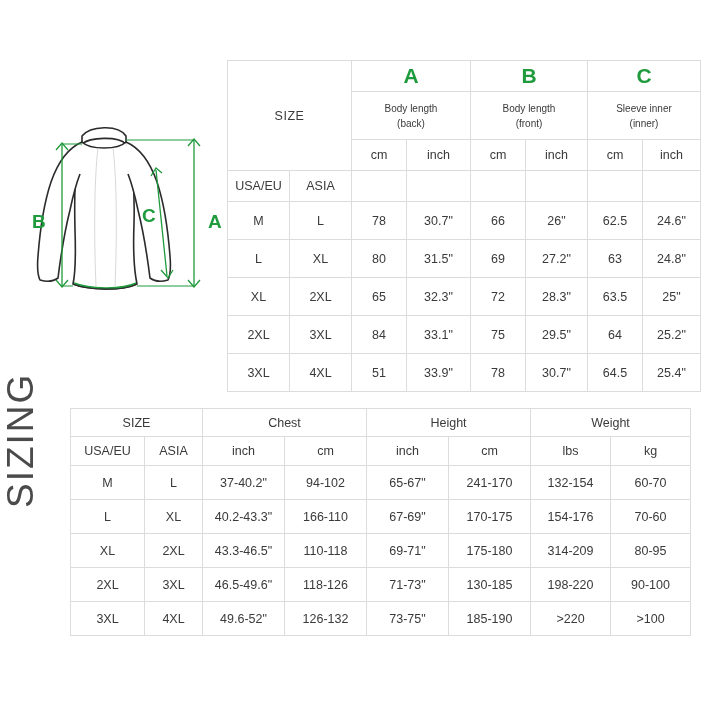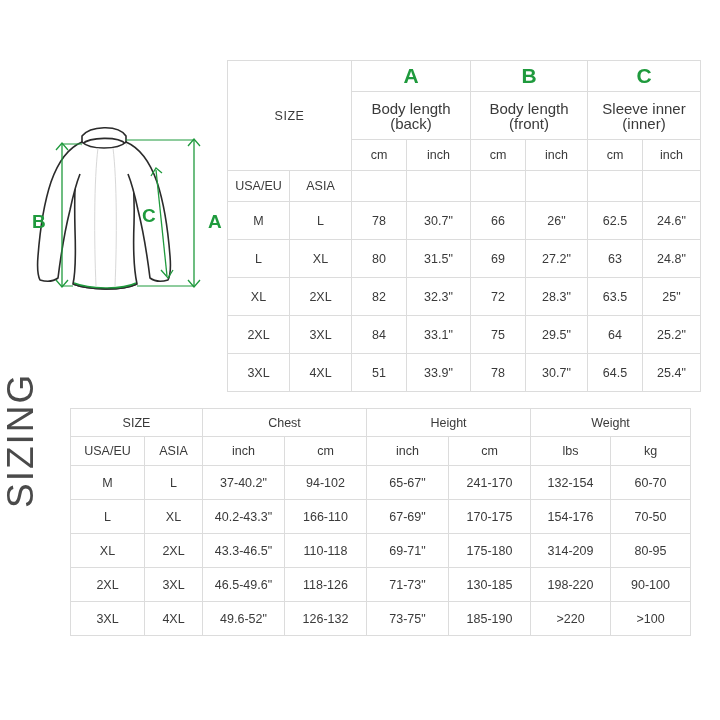--- a/index.html
+++ b/index.html
@@ -43,21 +43,21 @@
     height: 36px;
   }
   #table-top .hdr-letter {
     color: #1f9a3d;
     font-size: 21px;
     font-weight: bold;
     height: 30px;
     line-height: 30px;
   }
   #table-top .hdr-desc {
-    font-size: 15px;
+    font-size: 10px;
     line-height: 15px;
     height: 48px;
     color: #3a3a3a;
   }
   #table-top .size-cell {
     font-size: 12.5px;
     letter-spacing: 0.5px;
   }
   #table-top .sub {
     font-size: 12.5px;
@@ -240,21 +240,21 @@
       <td class="row-cell">80</td>
       <td class="row-cell">31.5"</td>
       <td class="row-cell">69</td>
       <td class="row-cell">27.2"</td>
       <td class="row-cell">63</td>
       <td class="row-cell">24.8"</td>
     </tr>
     <tr>
       <td class="row-cell">XL</td>
       <td class="row-cell">2XL</td>
-      <td class="row-cell">82</td>
+      <td class="row-cell">65</td>
       <td class="row-cell">32.3"</td>
       <td class="row-cell">72</td>
       <td class="row-cell">28.3"</td>
       <td class="row-cell">63.5</td>
       <td class="row-cell">25"</td>
     </tr>
     <tr>
       <td class="row-cell">2XL</td>
       <td class="row-cell">3XL</td>
       <td class="row-cell">84</td>
@@ -316,21 +316,21 @@
       <td class="row-cell">60-70</td>
     </tr>
     <tr>
       <td class="row-cell">L</td>
       <td class="row-cell">XL</td>
       <td class="row-cell">40.2-43.3"</td>
       <td class="row-cell">166-110</td>
       <td class="row-cell">67-69"</td>
       <td class="row-cell">170-175</td>
       <td class="row-cell">154-176</td>
-      <td class="row-cell">70-50</td>
+      <td class="row-cell">70-60</td>
     </tr>
     <tr>
       <td class="row-cell">XL</td>
       <td class="row-cell">2XL</td>
       <td class="row-cell">43.3-46.5"</td>
       <td class="row-cell">110-118</td>
       <td class="row-cell">69-71"</td>
       <td class="row-cell">175-180</td>
       <td class="row-cell">314-209</td>
       <td class="row-cell">80-95</td>

